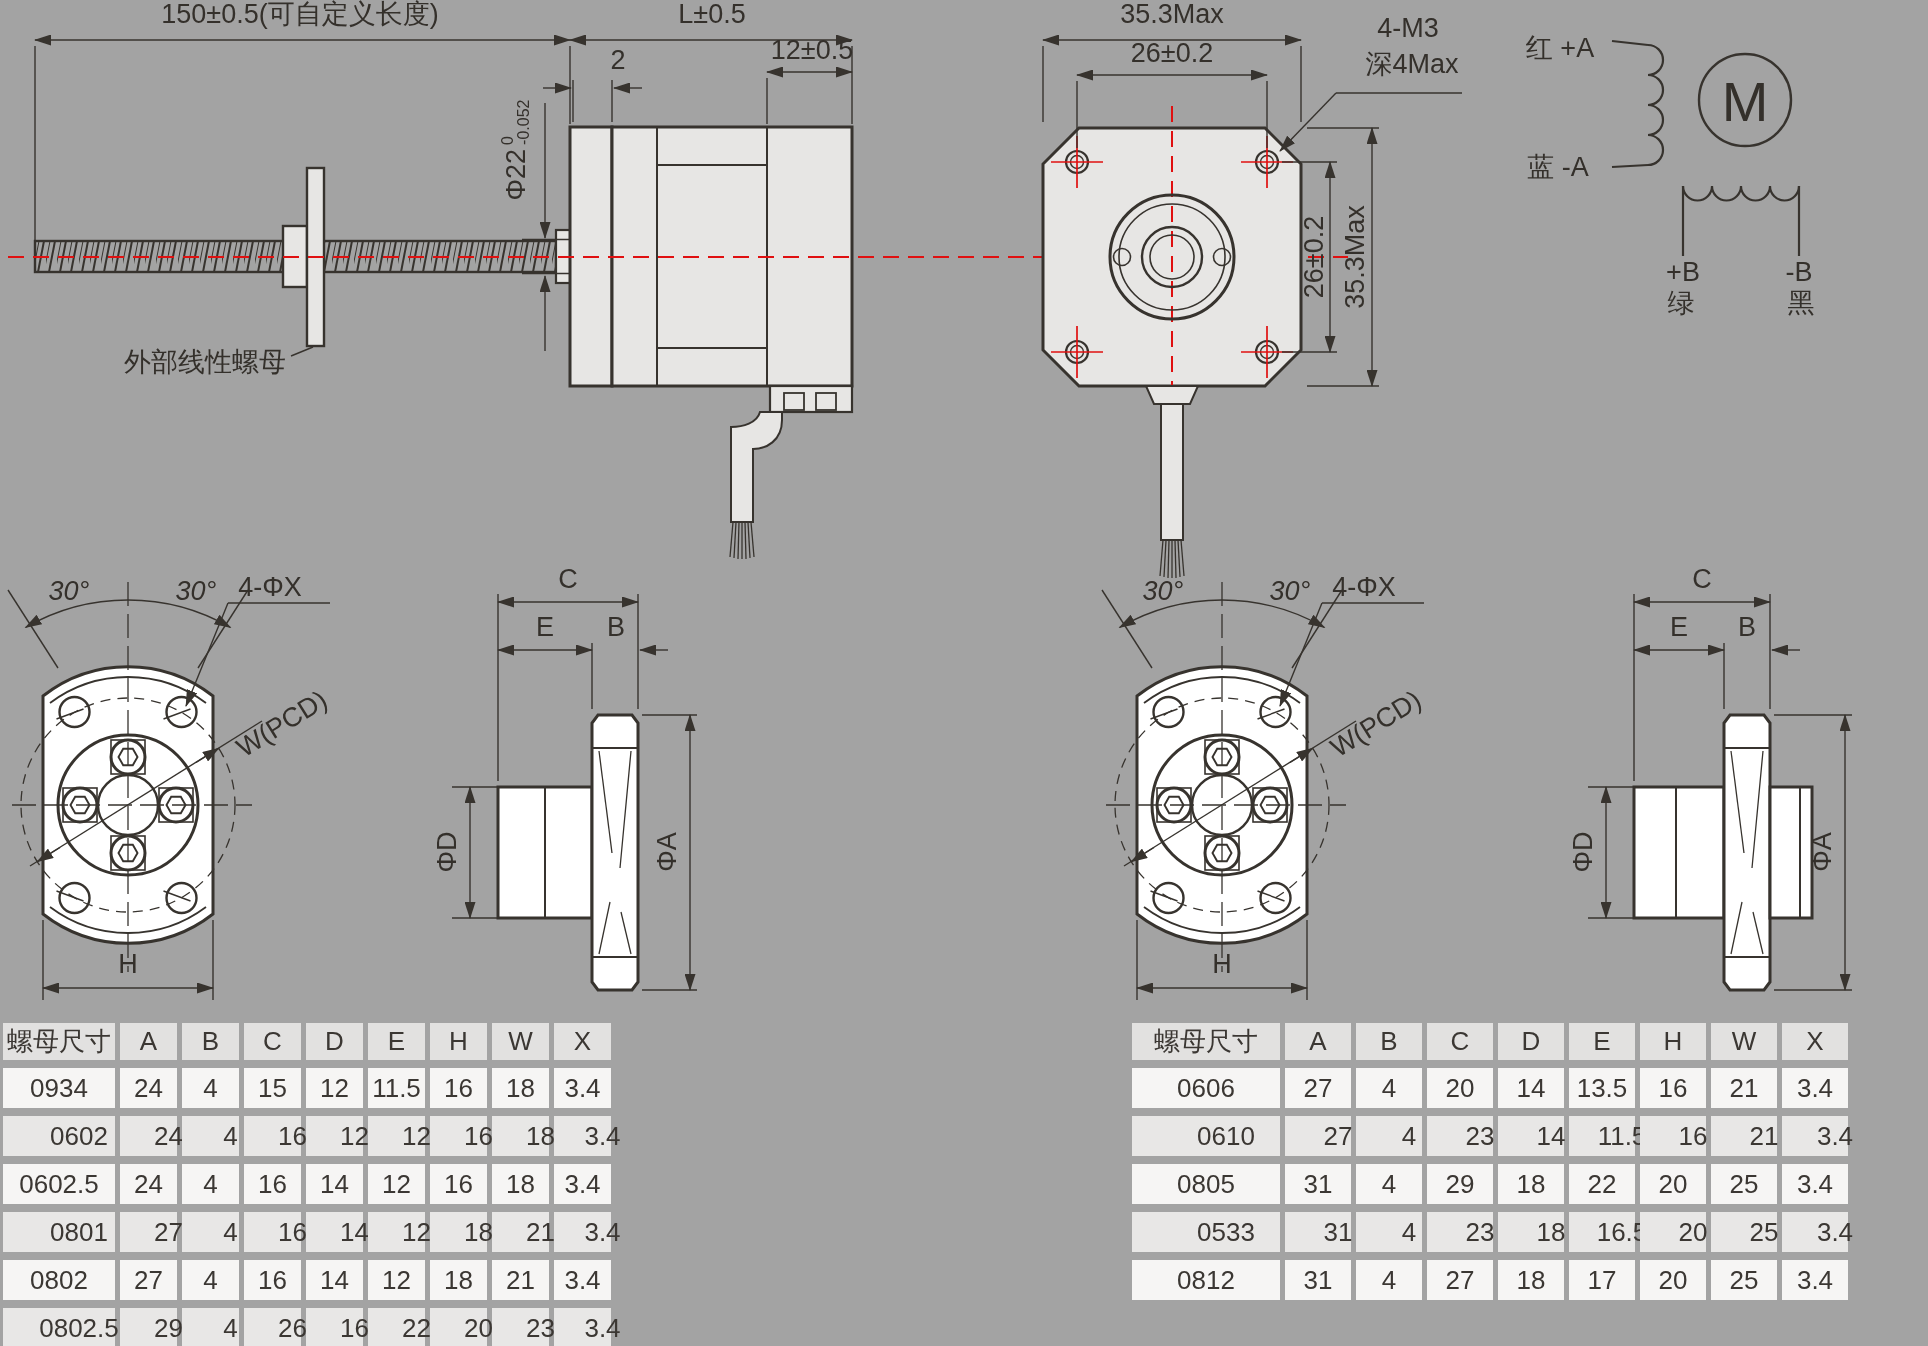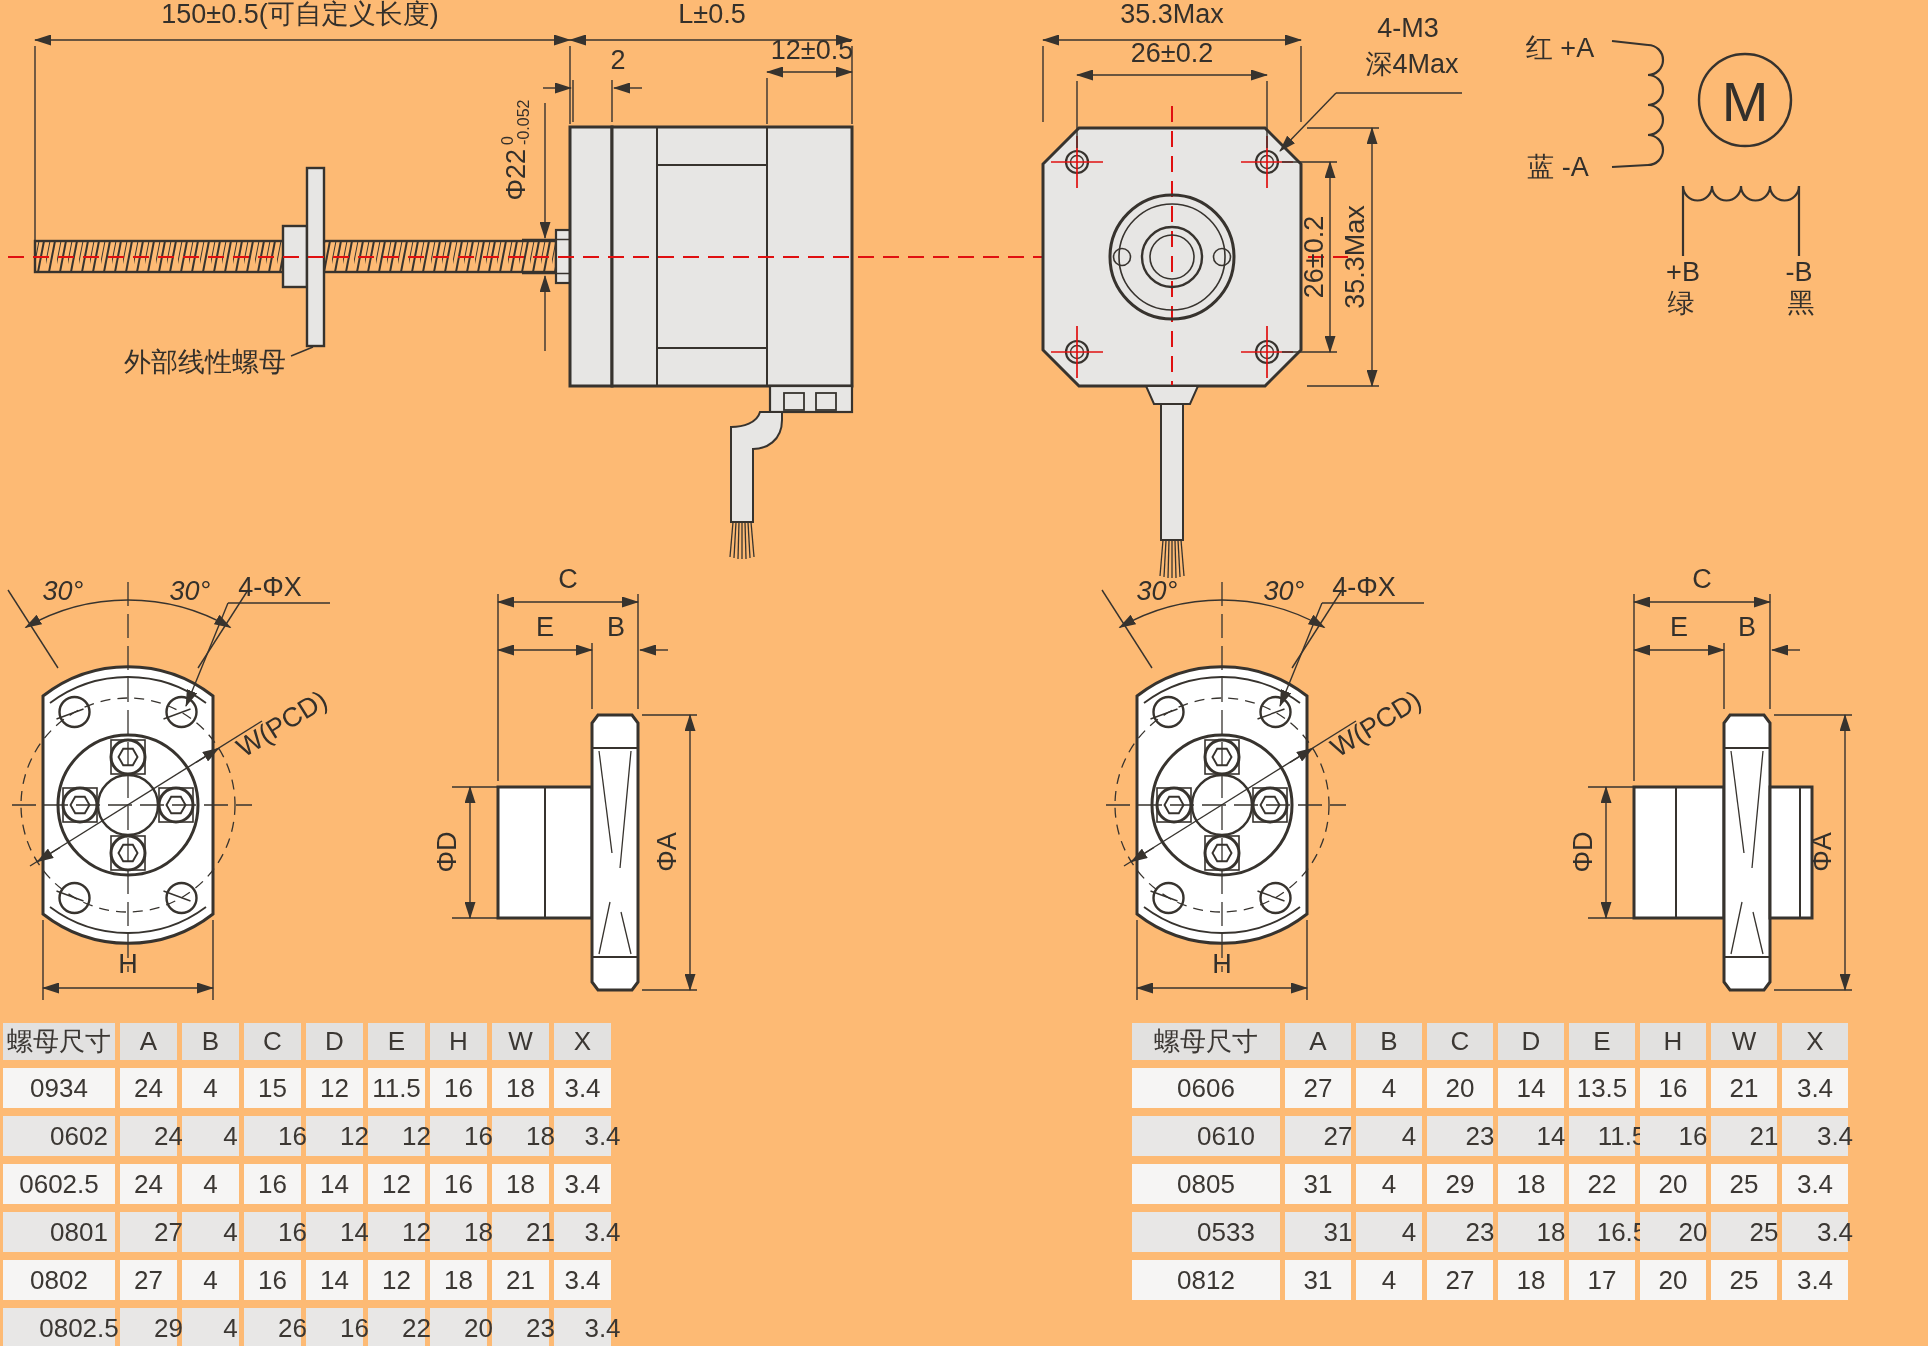--- a/index.html
+++ b/index.html
@@ -1,23 +1,23 @@
 <!DOCTYPE html>
 <html><head>
 <meta charset="utf-8">
 <style>
   html,body{margin:0;padding:0;background:#fff;}
-  #stage{position:relative;width:1928px;height:1346px;background:#fdba74;overflow:hidden;
+  #stage{position:relative;width:1928px;height:1346px;background:#a3a3a3;overflow:hidden;
          font-family:"Liberation Sans",sans-serif;}
   #stage svg{position:absolute;left:0;top:0;}
   .lbl{position:absolute;transform:translate(-50%,-50%);font-size:27px;color:#34302b;
        white-space:nowrap;line-height:1.05;}
   .r90{transform:translate(-50%,-50%) rotate(-90deg);}
   .r33{transform:translate(-50%,-50%) rotate(-32deg);}
-  .it{font-style:italic;}
+  .it{font-style:italic;margin-left:6px;}
   .mlab{font-size:56px;}
   .dia{display:flex;align-items:center;}
   .tol{display:inline-flex;flex-direction:column;font-size:16px;line-height:16px;margin-left:4px;
        text-align:left;}
   .tol i{font-style:normal;}
   .dtable{position:absolute;display:grid;column-gap:5px;row-gap:8px;align-content:start;}
   #ltable{left:3px;top:1023px;grid-template-columns:112px repeat(8,57px);
           grid-template-rows:37px repeat(6,40px);}
   #rtable{left:1132px;top:1023px;grid-template-columns:148px repeat(8,66px);
           grid-template-rows:37px repeat(5,40px);}

